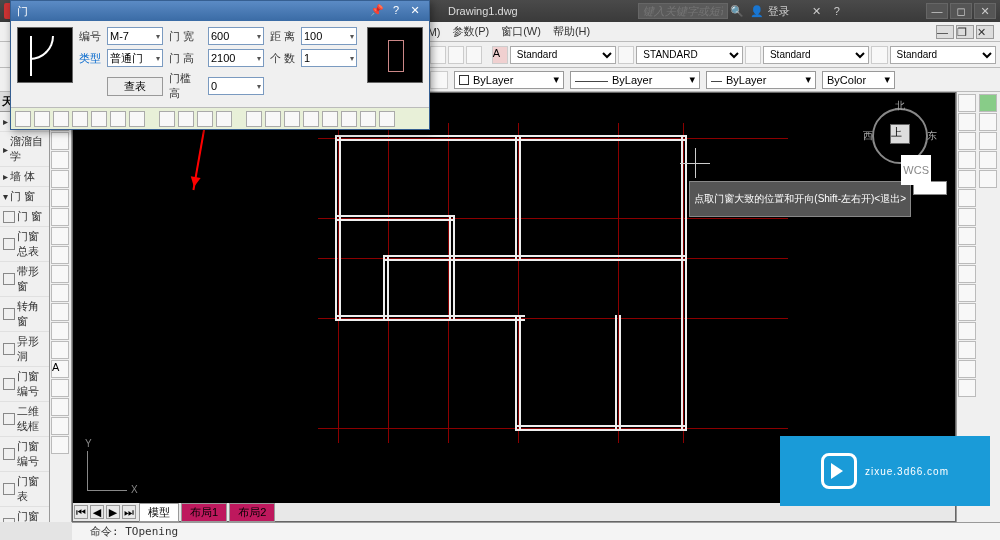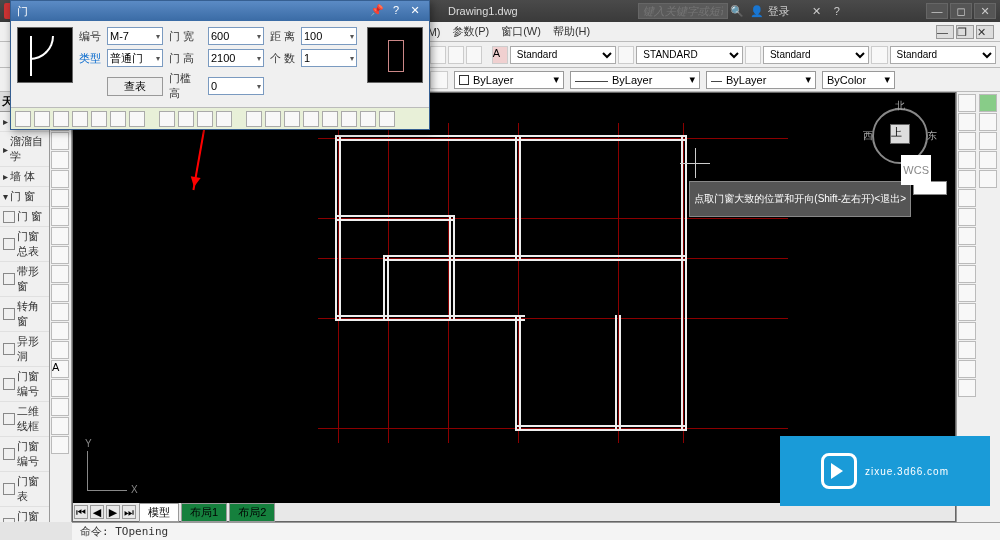--- a/index.html
+++ b/index.html
@@ -44,25 +44,25 @@
 .compass .ring{width:56px;height:56px;border:2px solid #888;border-radius:50%;position:absolute;top:7px;left:7px}
 .compass .cube{width:20px;height:20px;background:#ddd;position:absolute;top:23px;left:25px;border:1px solid #666}
 .compass .dir{position:absolute;color:#aaa;font-size:10px}
 .compass .dir.n{top:-2px;left:30px}
 .compass .dir.e{right:-2px;top:28px}
 .compass .dir.w{left:-2px;top:28px}
 .compass .wcs{position:absolute;bottom:-14px;right:4px;color:#888;font-size:11px;background:#ffffff;padding:9px 2px}
 .tabs{position:absolute;bottom:0;left:0;right:0;height:18px;background:#e8e8e8;display:flex;align-items:center;font-size:10px}
 .tabs .nav{width:14px;height:14px;border:1px solid #999;margin:0 1px;text-align:center;line-height:12px}
 .tabs .tab{padding:1px 8px;background:#fff;border:1px solid #999;margin-left:2px}
-.tabs .tab.inactive{background:#15803d}
+.tabs .tab.inactive{background:#be185d}
 .right-tools{width:22px;background:#f0f0f0;border-left:1px solid #999;display:flex;flex-direction:column;gap:1px;padding:2px 1px}
 .right-tools .t{width:18px;height:18px;border:1px solid #bbb;background:#f8f8f8}
 .cmd-area{height:40px;background:#f8f8f8;border-top:1px solid #999;display:flex;flex-direction:column}
-.cmd-line{padding:1px 8px;font-family:monospace;font-size:11px;color:#333;background:#f4f4f4}
+.cmd-line{padding:1px 18px;font-family:monospace;font-size:11px;color:#333;background:#f4f4f4}
 
 .door-dlg{position:absolute;top:0;left:10px;width:420px;background:#f0f0f0;border:1px solid #365f91;z-index:100;box-shadow:2px 2px 8px rgba(0,0,0,0.4)}
 .door-dlg .dlg-title{height:20px;background:linear-gradient(#5b8bc5,#3a6ba5);color:#fff;display:flex;align-items:center;padding:0 6px}
 .door-dlg .dlg-title .ttl{flex:1}
 .door-dlg .dlg-title .dbtn{width:16px;height:14px;color:#fff;text-align:center;margin-left:3px;cursor:pointer}
 .door-dlg .dlg-body{padding:6px;display:flex;gap:6px}
 .door-dlg .preview{width:56px;height:56px;background:#000;border:1px solid #666;position:relative}
 .door-dlg .preview .d1{position:absolute;width:2px;height:40px;background:#fff;top:8px;left:12px}
 .door-dlg .preview .d2{position:absolute;width:24px;height:24px;border-right:2px solid #fff;border-bottom:2px solid #fff;border-radius:0 0 24px 0;top:8px;left:12px}
 .door-dlg .form{display:grid;grid-template-columns:auto auto auto auto auto auto;gap:4px 6px;align-items:center;font-size:11px}

